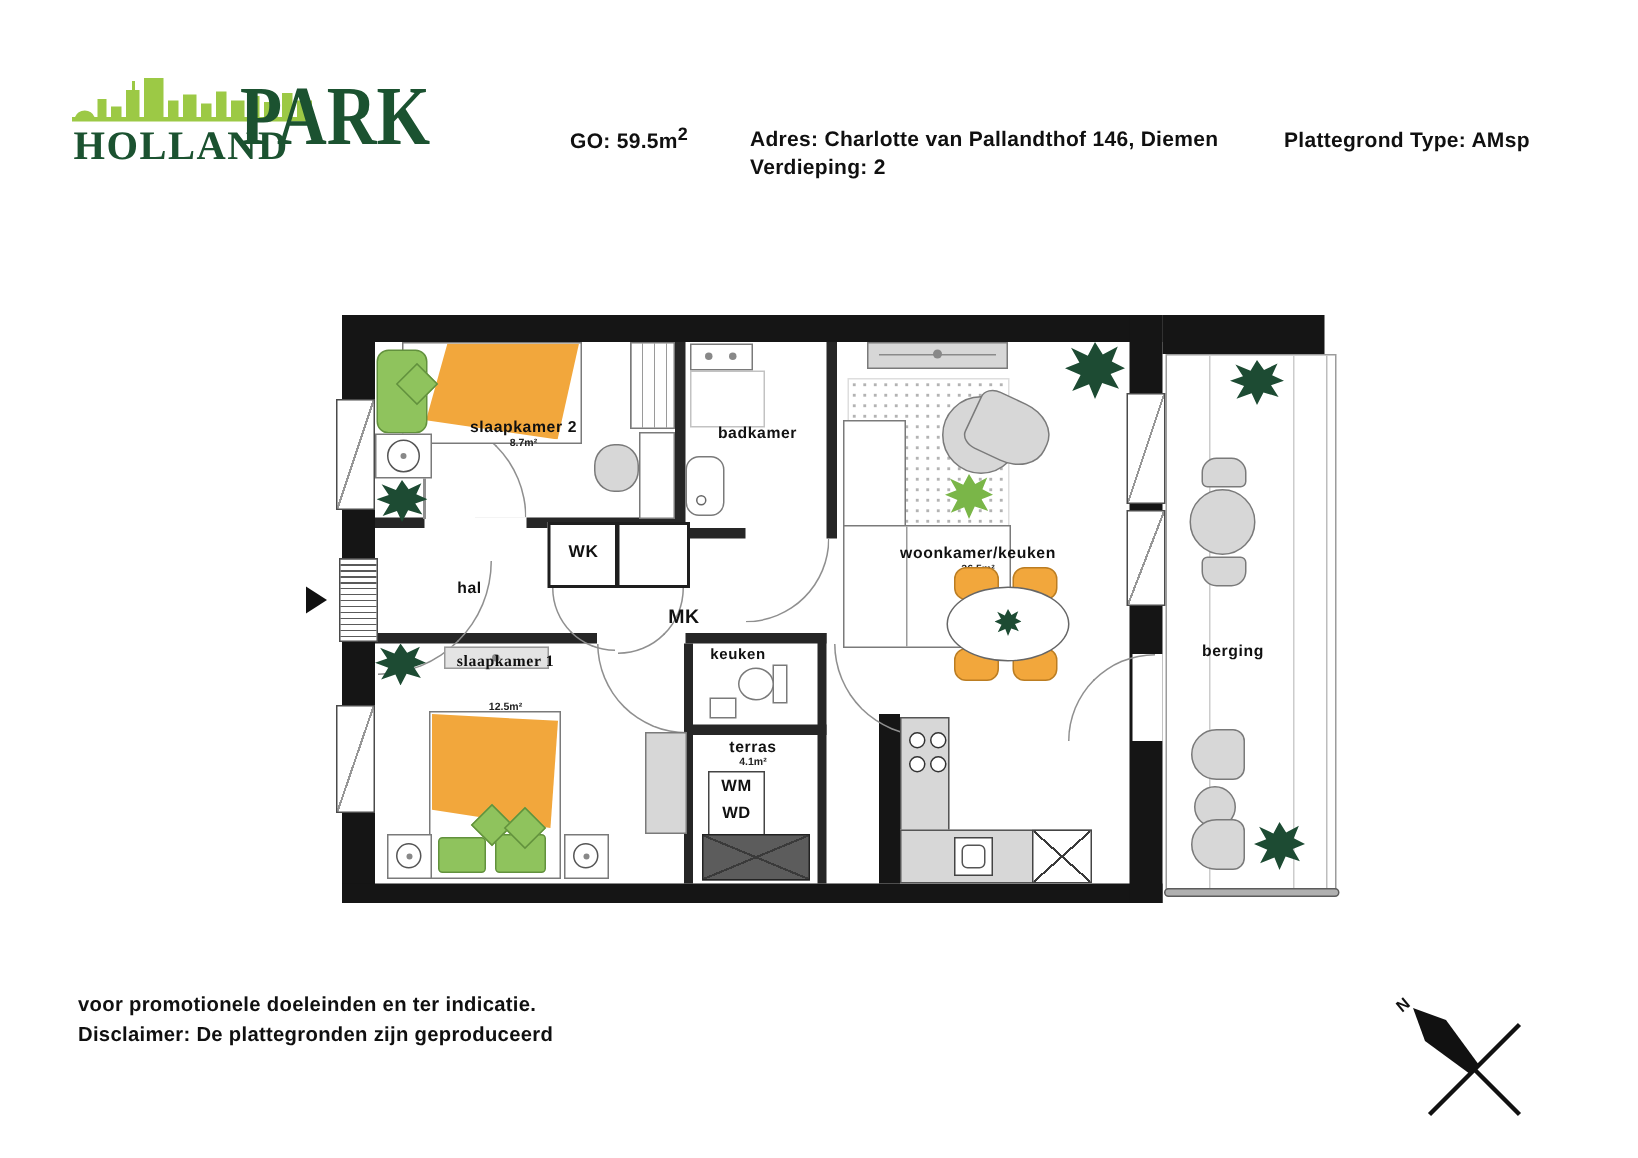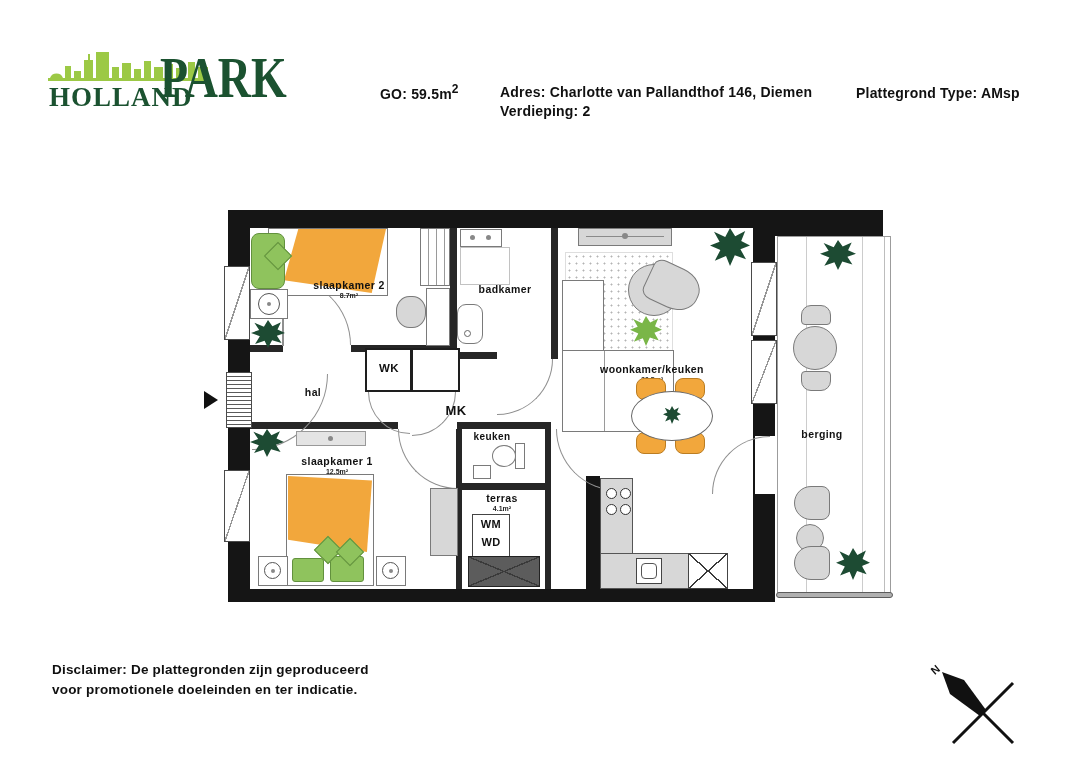--- a/index.html
+++ b/index.html
@@ -203,40 +203,40 @@
     <div class="furn" style="left:472px;top:514px;width:38px;height:44px;border-color:#444;"></div>
     <div class="rlabel" style="left:491px;top:518px;font-size:11px;">WM</div>
     <div class="rlabel" style="left:491px;top:536px;font-size:11px;">WD</div>
     <div class="abs xlines" style="left:468px;top:556px;width:72px;height:31px;background-color:#5c5c5c;border:1px solid #222;"></div>
   </div>
 
   <div>
     <div class="furn lgray" style="left:296px;top:431px;width:70px;height:15px;border-color:#999;"></div>
     <div class="knob" style="left:328px;top:436px;width:5px;height:5px;"></div>
     <div class="plant" style="left:250px;top:429px;width:34px;height:28px;"></div>
-    <div class="rlabel" style="left:337px;top:455px;">slaapkamer 1</div>
+    <div class="rlabel" style="left:337px;top:436px;font-family:Liberation Serif, serif;">slaapkamer 1</div>
     <div class="ralabel" style="left:337px;top:468px;">12.5m²</div>
     <div class="furn" style="left:286px;top:474px;width:88px;height:112px;"></div>
     <div class="abs orange" style="left:288px;top:476px;width:84px;height:76px;border:none;clip-path:polygon(0 0,100% 6%,94% 100%,0 84%);"></div>
     <div class="furn green" style="left:292px;top:558px;width:32px;height:24px;border-radius:3px;"></div>
     <div class="furn green" style="left:330px;top:556px;width:34px;height:26px;border-radius:3px;"></div>
     <div class="furn green" style="left:318px;top:540px;width:20px;height:20px;transform:rotate(45deg);"></div>
     <div class="furn green" style="left:340px;top:542px;width:20px;height:20px;transform:rotate(45deg);"></div>
     <div class="furn" style="left:258px;top:556px;width:30px;height:30px;"></div>
     <div class="abs circle" style="left:264px;top:562px;width:17px;height:17px;border:1px solid #555;"></div>
     <div class="knob" style="left:271px;top:569px;width:4px;height:4px;"></div>
     <div class="furn" style="left:376px;top:556px;width:30px;height:30px;"></div>
     <div class="abs circle" style="left:382px;top:562px;width:17px;height:17px;border:1px solid #555;"></div>
     <div class="knob" style="left:389px;top:569px;width:4px;height:4px;"></div>
     <div class="furn gray" style="left:430px;top:488px;width:28px;height:68px;"></div>
   </div>
 
   <div class="abs" style="left:52px;top:660px;width:400px;">
+    <div class="disc-line">voor promotionele doeleinden en ter indicatie.</div>
     <div class="disc-line">Disclaimer: De plattegronden zijn geproduceerd</div>
-    <div class="disc-line">voor promotionele doeleinden en ter indicatie.</div>
   </div>
 
   <svg class="abs" style="left:928px;top:658px;" width="90" height="90" viewBox="0 0 90 90">
     <line x1="25" y1="85" x2="85" y2="25" stroke="#111" stroke-width="3"></line>
     <line x1="28" y1="28" x2="85" y2="85" stroke="#111" stroke-width="3"></line>
     <polygon points="14,14 36,22 58,52 52,58 22,36" fill="#111"></polygon>
     <text x="3" y="15" font-size="11" font-weight="bold" font-family="Liberation Sans, sans-serif" fill="#111" transform="rotate(-40 8 11)">N</text>
   </svg>
 
 </div>

